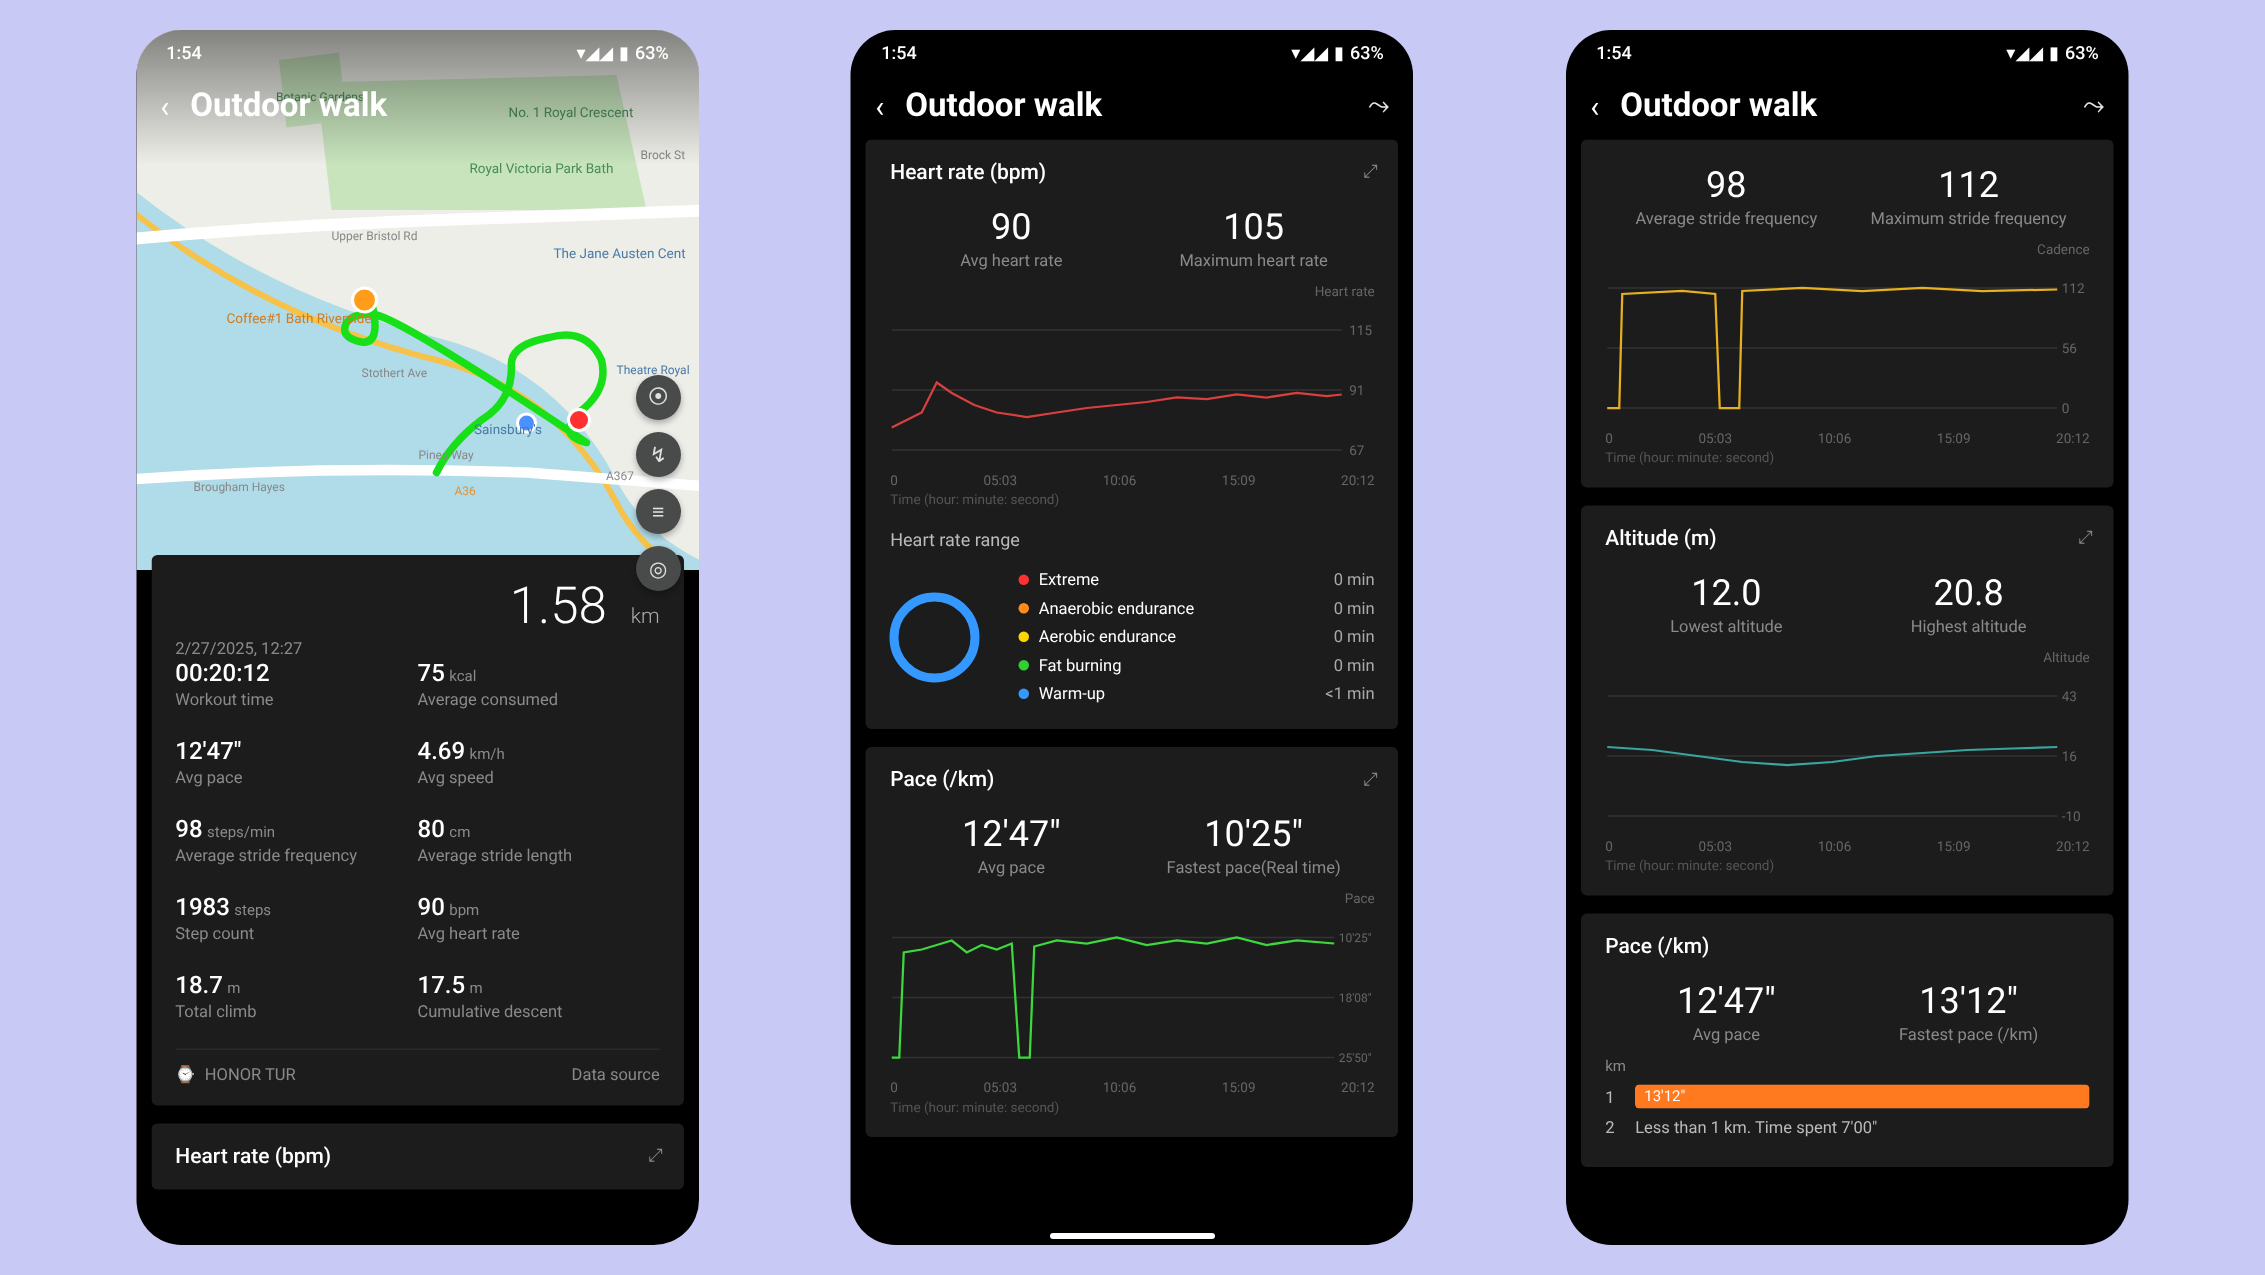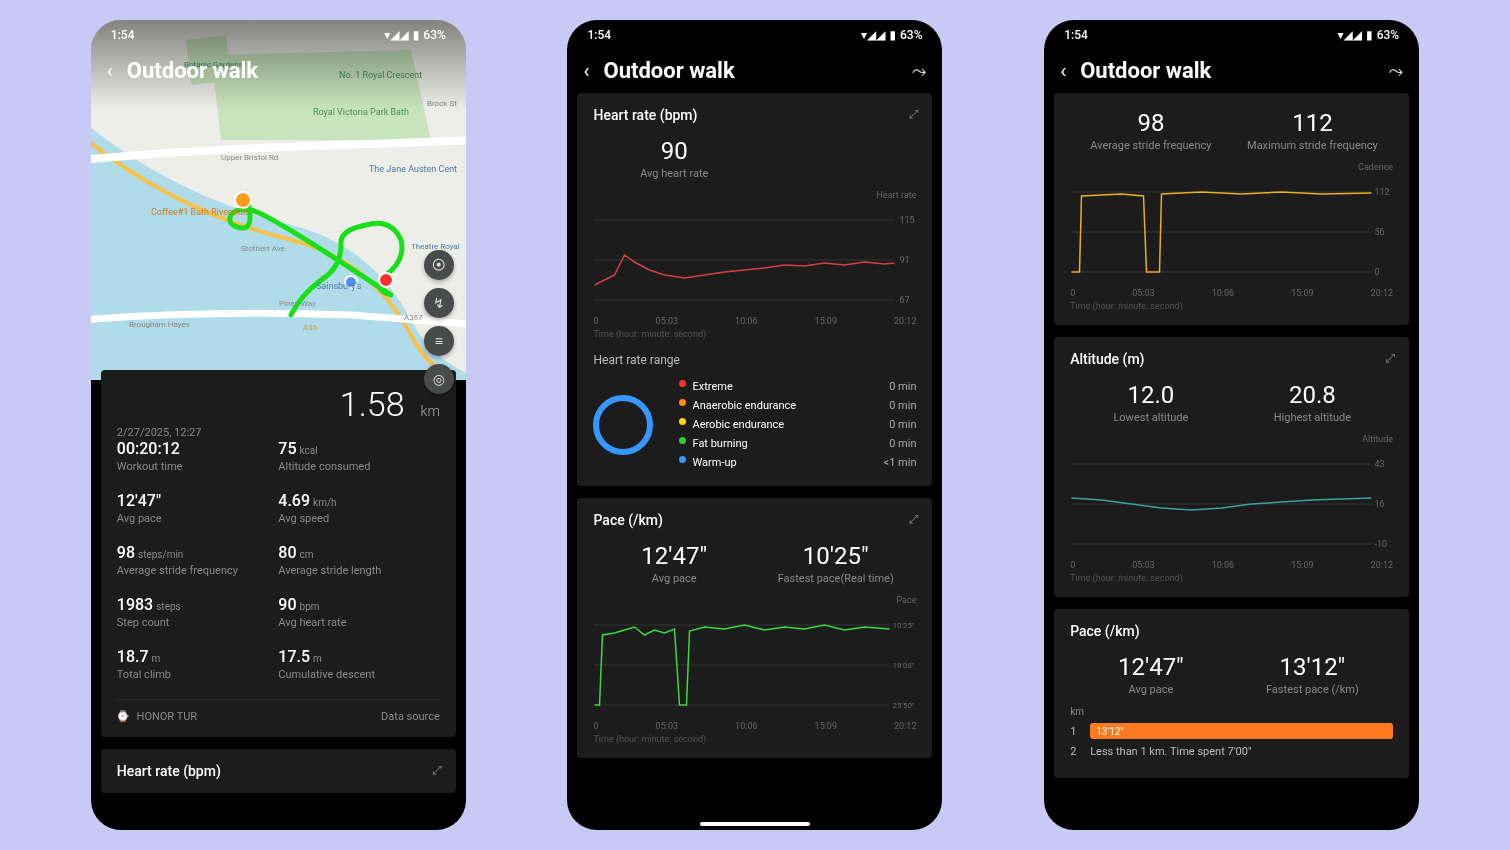--- a/index.html
+++ b/index.html
@@ -109,21 +109,21 @@
   .dual-stat .l { font-size:11px; color:#8a8a8a; margin-top:2px;}
   .chart { width:100%; height:110px; }
   .chart-label-tiny { font-size:9px; color:#666; text-align:right; }
   .chart-ticks { display:flex; justify-content:space-between; font-size:9px; color:#666; margin-top:2px;}
   .chart-axis-label { font-size:9px; color:#555; margin-top:3px; }
   .hr-range-title { font-size:12px; color:#bbb; margin-top:14px; margin-bottom:10px; }
   .hr-range-wrap { display:flex; gap:14px; align-items:center; }
   .ring { width:60px; height:60px; border:6px solid #3498ff; border-radius:50%; flex-shrink:0;}
   .zone-list { flex:1; font-size:11px;}
   .zone-row { display:flex; align-items:center; justify-content:space-between; padding:3px 0;}
-  .zone-row .left { display:flex; align-items:flex-start; gap:6px;padding-left:12px; }
+  .zone-row .left { display:flex; align-items:center; gap:6px;padding-left:12px; }
   .dot { width:7px; height:7px; border-radius:50%; }
   .zone-row .right { color:#aaa; }
   .pace-list { margin-top:10px; }
   .pace-km-label { font-size:10px; color:#888; margin-bottom:6px; }
   .pace-row { display:flex; align-items:center; gap:8px; font-size:11px; margin-bottom:6px;}
   .pace-row .idx { width:12px; color:#bbb; }
   .pace-bar { flex:1; height:16px; background:#2a2a2a; border-radius:3px; position:relative; overflow:hidden;}
   .pace-bar-fill { position:absolute; left:0; top:0; bottom:0; background:#ff7a1f; display:flex; align-items:center; padding-left:6px; font-size:10px; color:#fff;}
   .pace-text { font-size:11px; color:#bbb; }
   .home-indicator {
@@ -203,21 +203,21 @@
               <span>00:20:12</span>
               <span class="u"></span>
             </div>
             <div class="lbl">Workout time</div>
           </div>
           <div class="stat">
             <div class="val">
               <span>75</span>
               <span class="u">kcal</span>
             </div>
-            <div class="lbl">Altitude consumed</div>
+            <div class="lbl">Average consumed</div>
           </div>
           <div class="stat">
             <div class="val">
               <span>12'47"</span>
               <span class="u"></span>
             </div>
             <div class="lbl">Avg pace</div>
           </div>
           <div class="stat">
             <div class="val">
@@ -300,20 +300,24 @@
   </div>
   <div class="scroller-b">
 
     <div class="card">
       <div class="card-title">Heart rate (bpm)</div>
       <span class="expand-icon">⤢</span>
       <div class="dual-stat">
         <div>
           <div class="v">90</div>
           <div class="l">Avg heart rate</div>
+        </div>
+        <div>
+          <div class="v">105</div>
+          <div class="l">Maximum heart rate</div>
         </div>
       </div>
       <div class="chart-label-tiny">Heart rate</div>
       <svg class="chart" viewBox="0 0 320 110">
         <line x1="0" y1="20" x2="300" y2="20" stroke="#333"></line>
         <line x1="0" y1="60" x2="300" y2="60" stroke="#333"></line>
         <line x1="0" y1="100" x2="300" y2="100" stroke="#333"></line>
         <path d="M0,85 L10,80 L20,75 L30,55 L40,62 L55,70 L70,75 L90,78 L110,75 L130,72 L150,70 L170,68 L190,65 L210,66 L230,63 L250,65 L270,62 L290,64 L300,63" fill="none" stroke="#d84040" stroke-width="1.5"></path>
         <text x="305" y="23" font-size="9" fill="#666">115</text>
         <text x="305" y="63" font-size="9" fill="#666">91</text>

